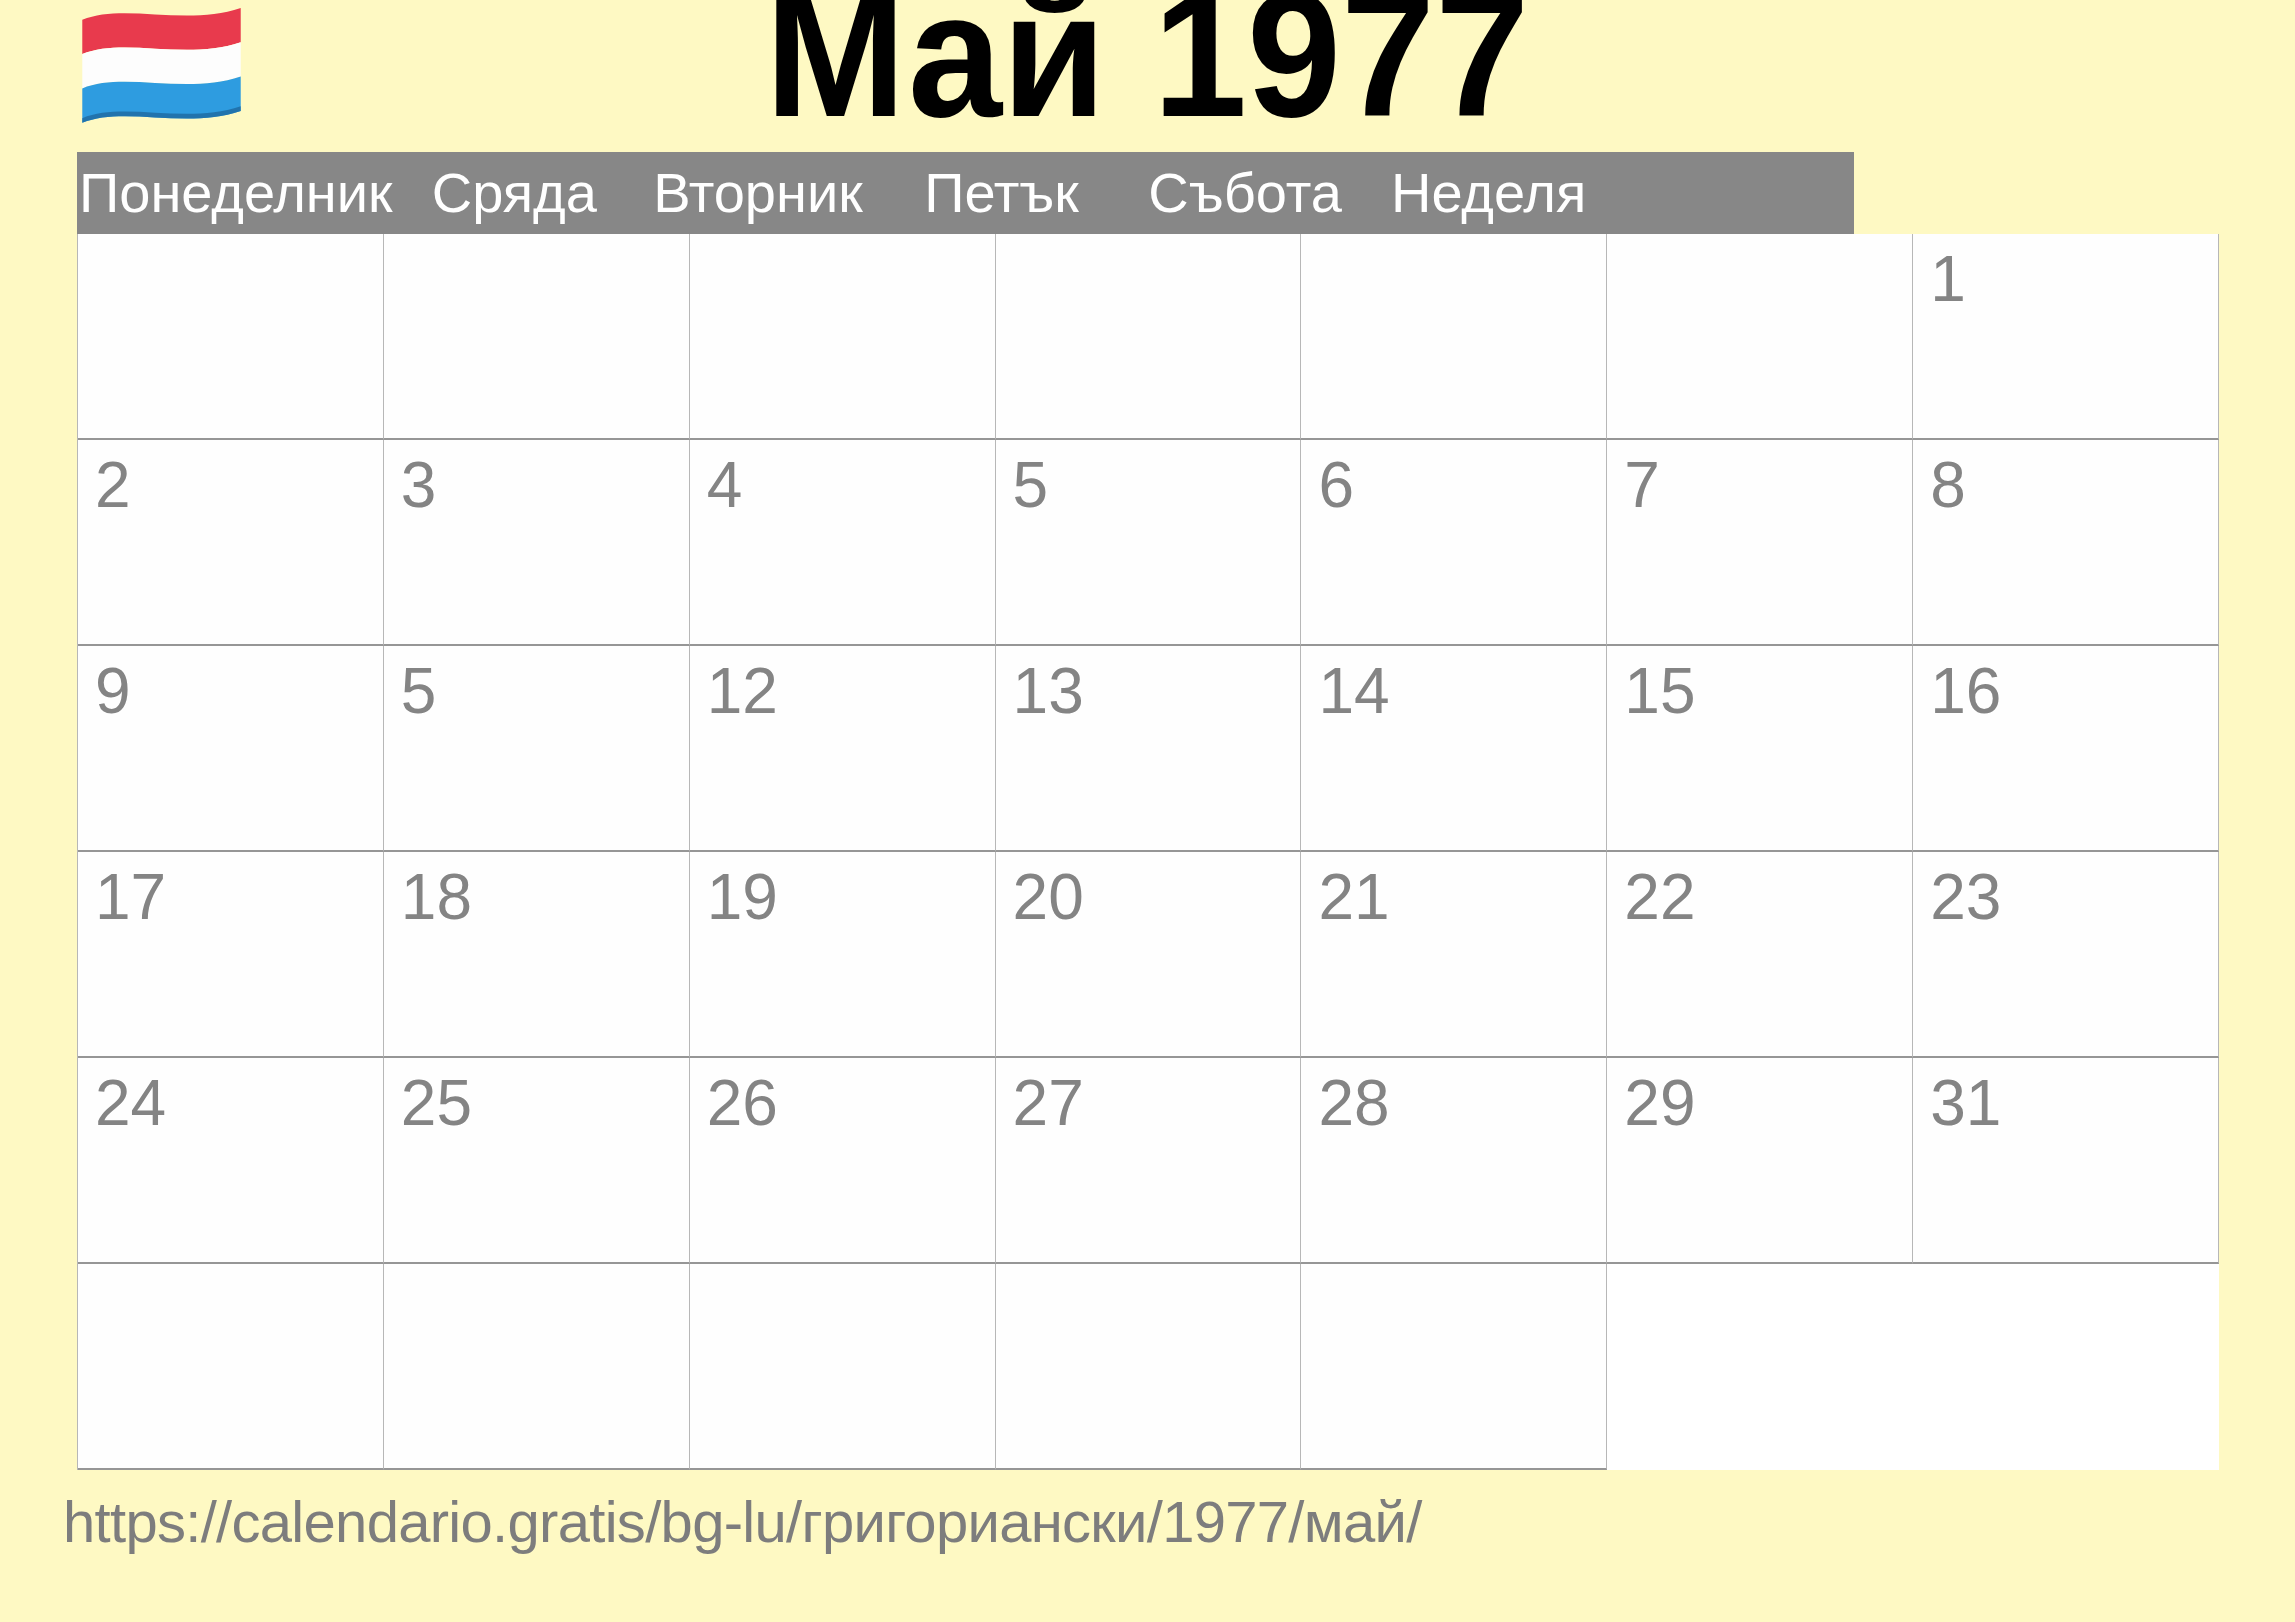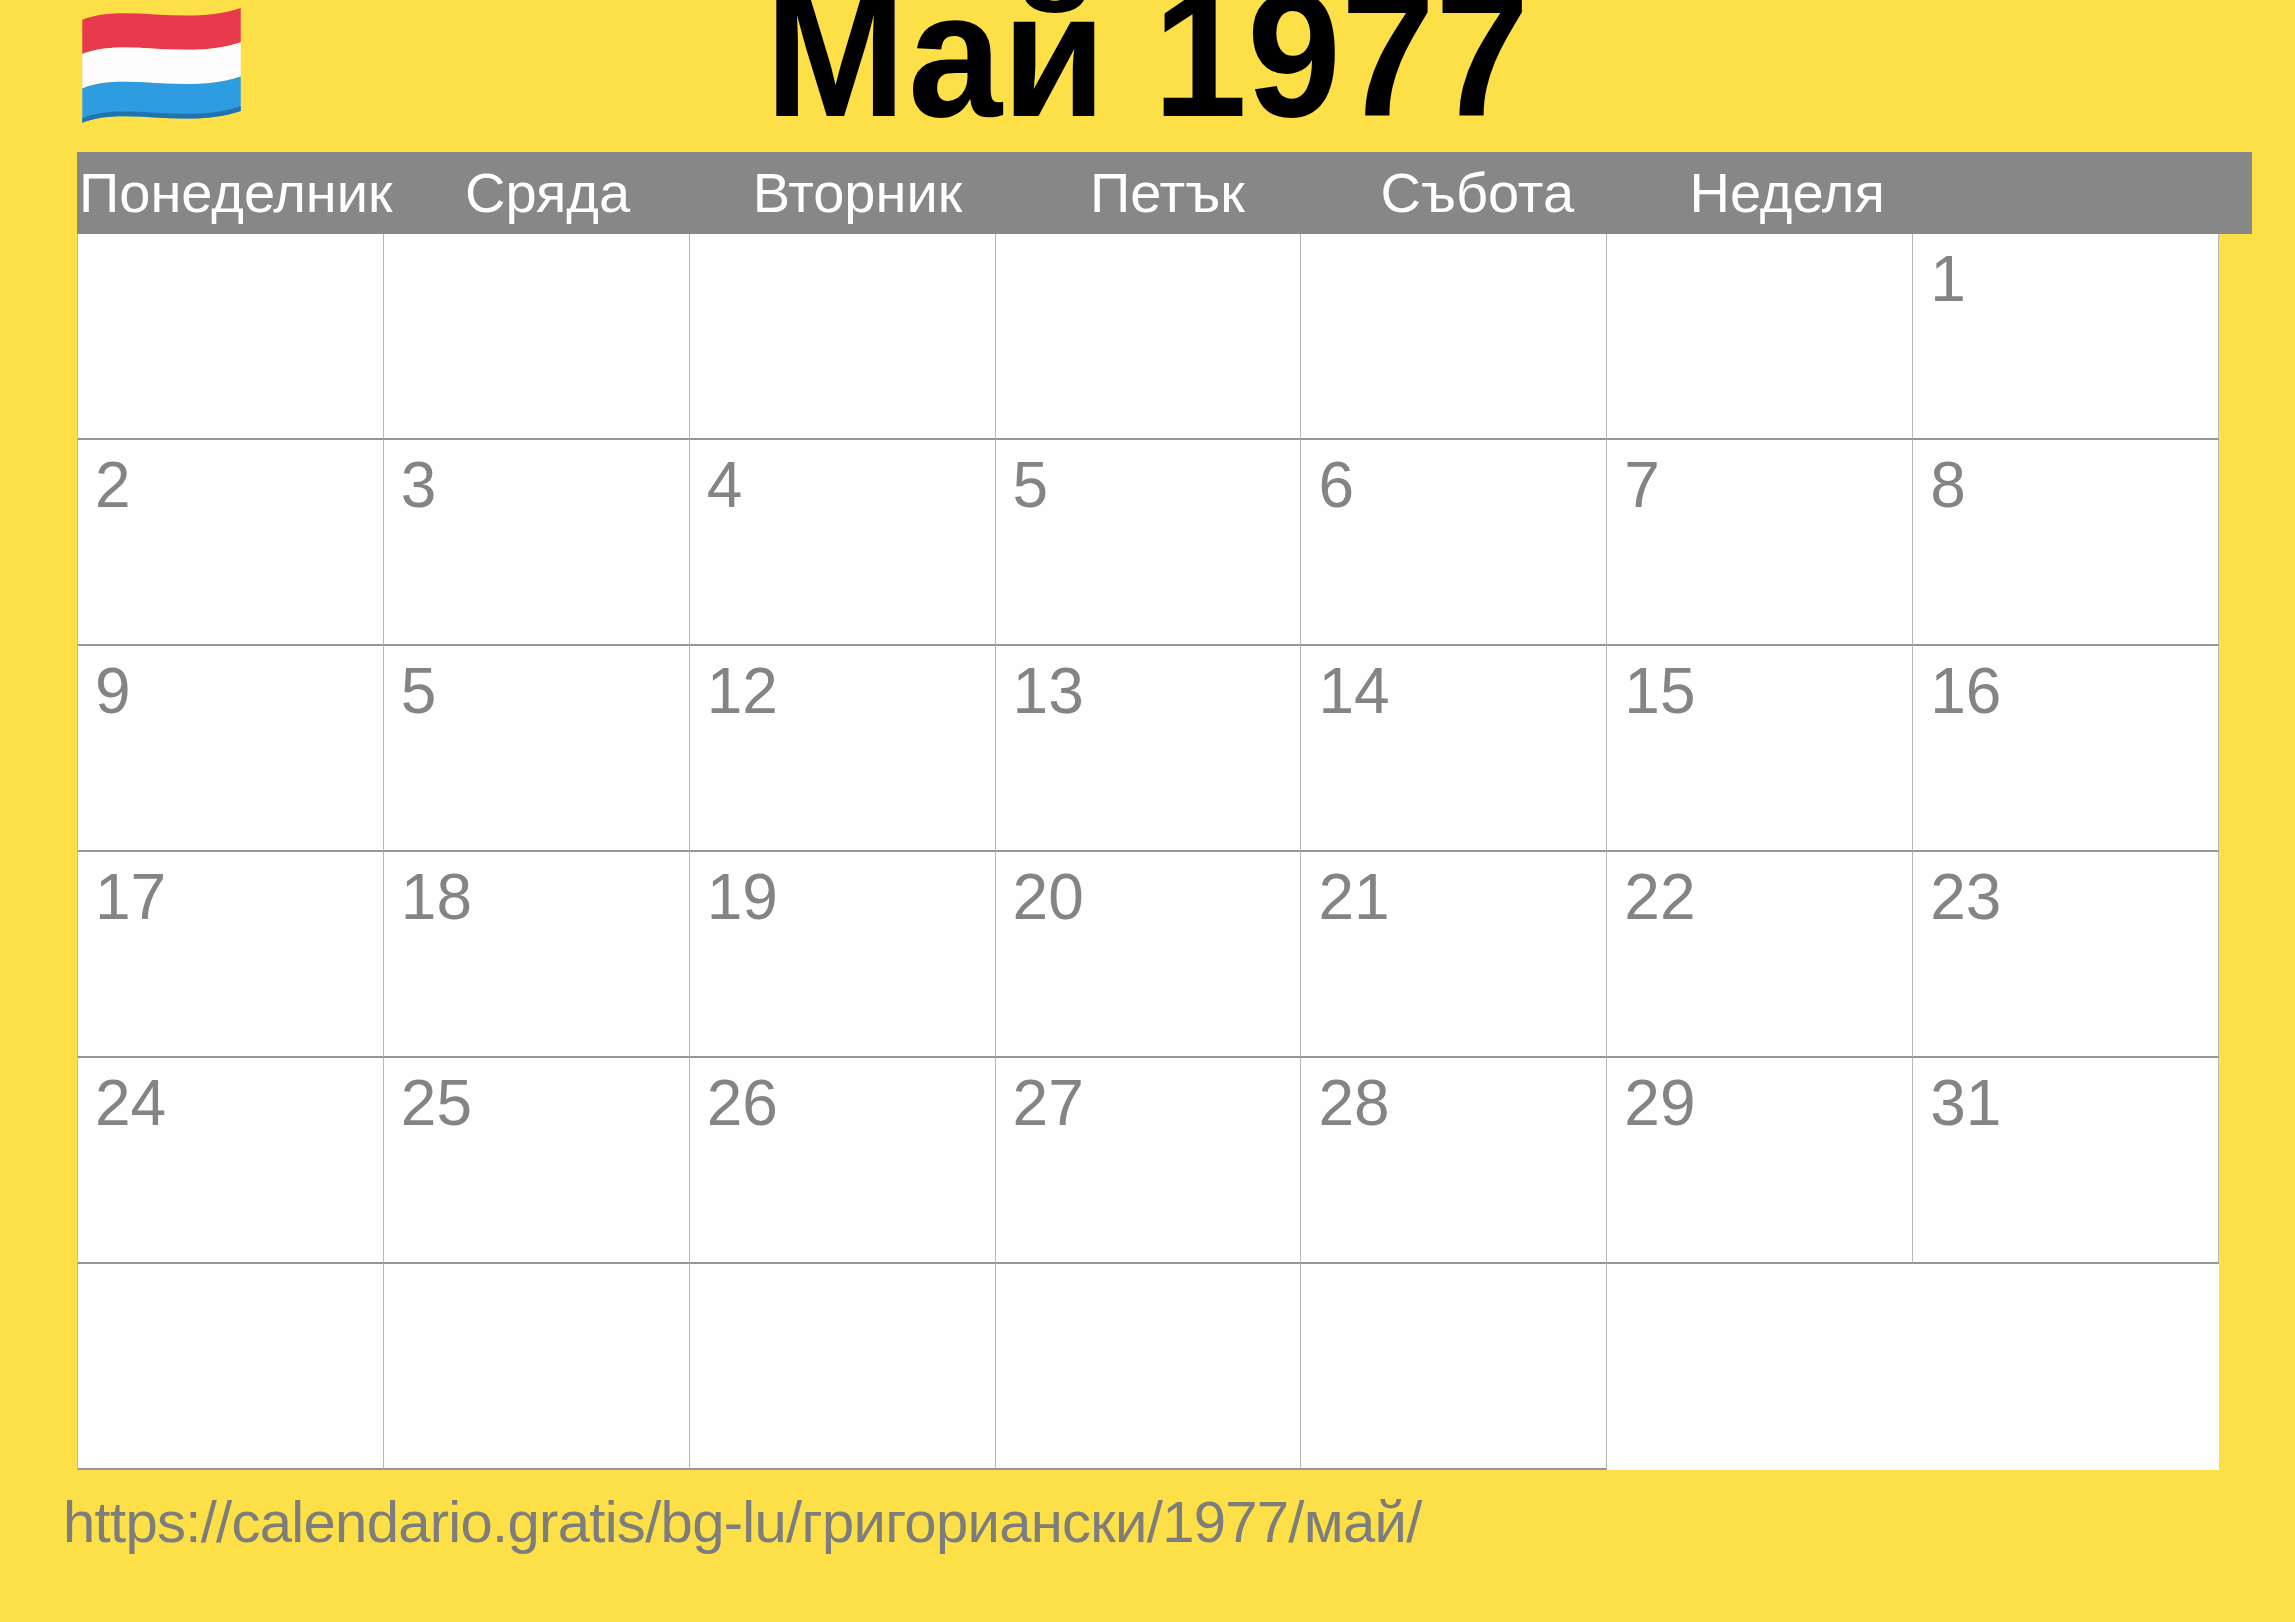--- a/index.html
+++ b/index.html
@@ -1,20 +1,20 @@
 <!DOCTYPE html>
 <html style="font-size:10.5px"><head>
 <meta charset="utf-8">
 <style>
   html,body{margin:0;padding:0;background:#ffffff;}
   .page{
     position:relative;
     width:2295px;
     height:1623px;
-    background:#fde047;
+    background:#fef9c3;
     overflow:hidden;
     font-family:"Liberation Sans", sans-serif;
   }
 
   
   .flag{
     position:absolute;
     left:77px;
     top:1.3px;
     width:169px;
@@ -38,21 +38,21 @@
     display:inline-block;
     transform:scaleX(0.95);
     transform-origin:center top;
   }
 
   
   .weekday-row{
     position:absolute;
     left:77px;
     top:152px;
-    width:2175px;
+    width:1777px;
     height:82px;
     background:#878787;
     display:grid;
     grid-template-columns:repeat(7,1fr);
   }
   .weekday-cell{
     display:flex;
     align-items:center;
     justify-content:center;
     color:#ffffff;

